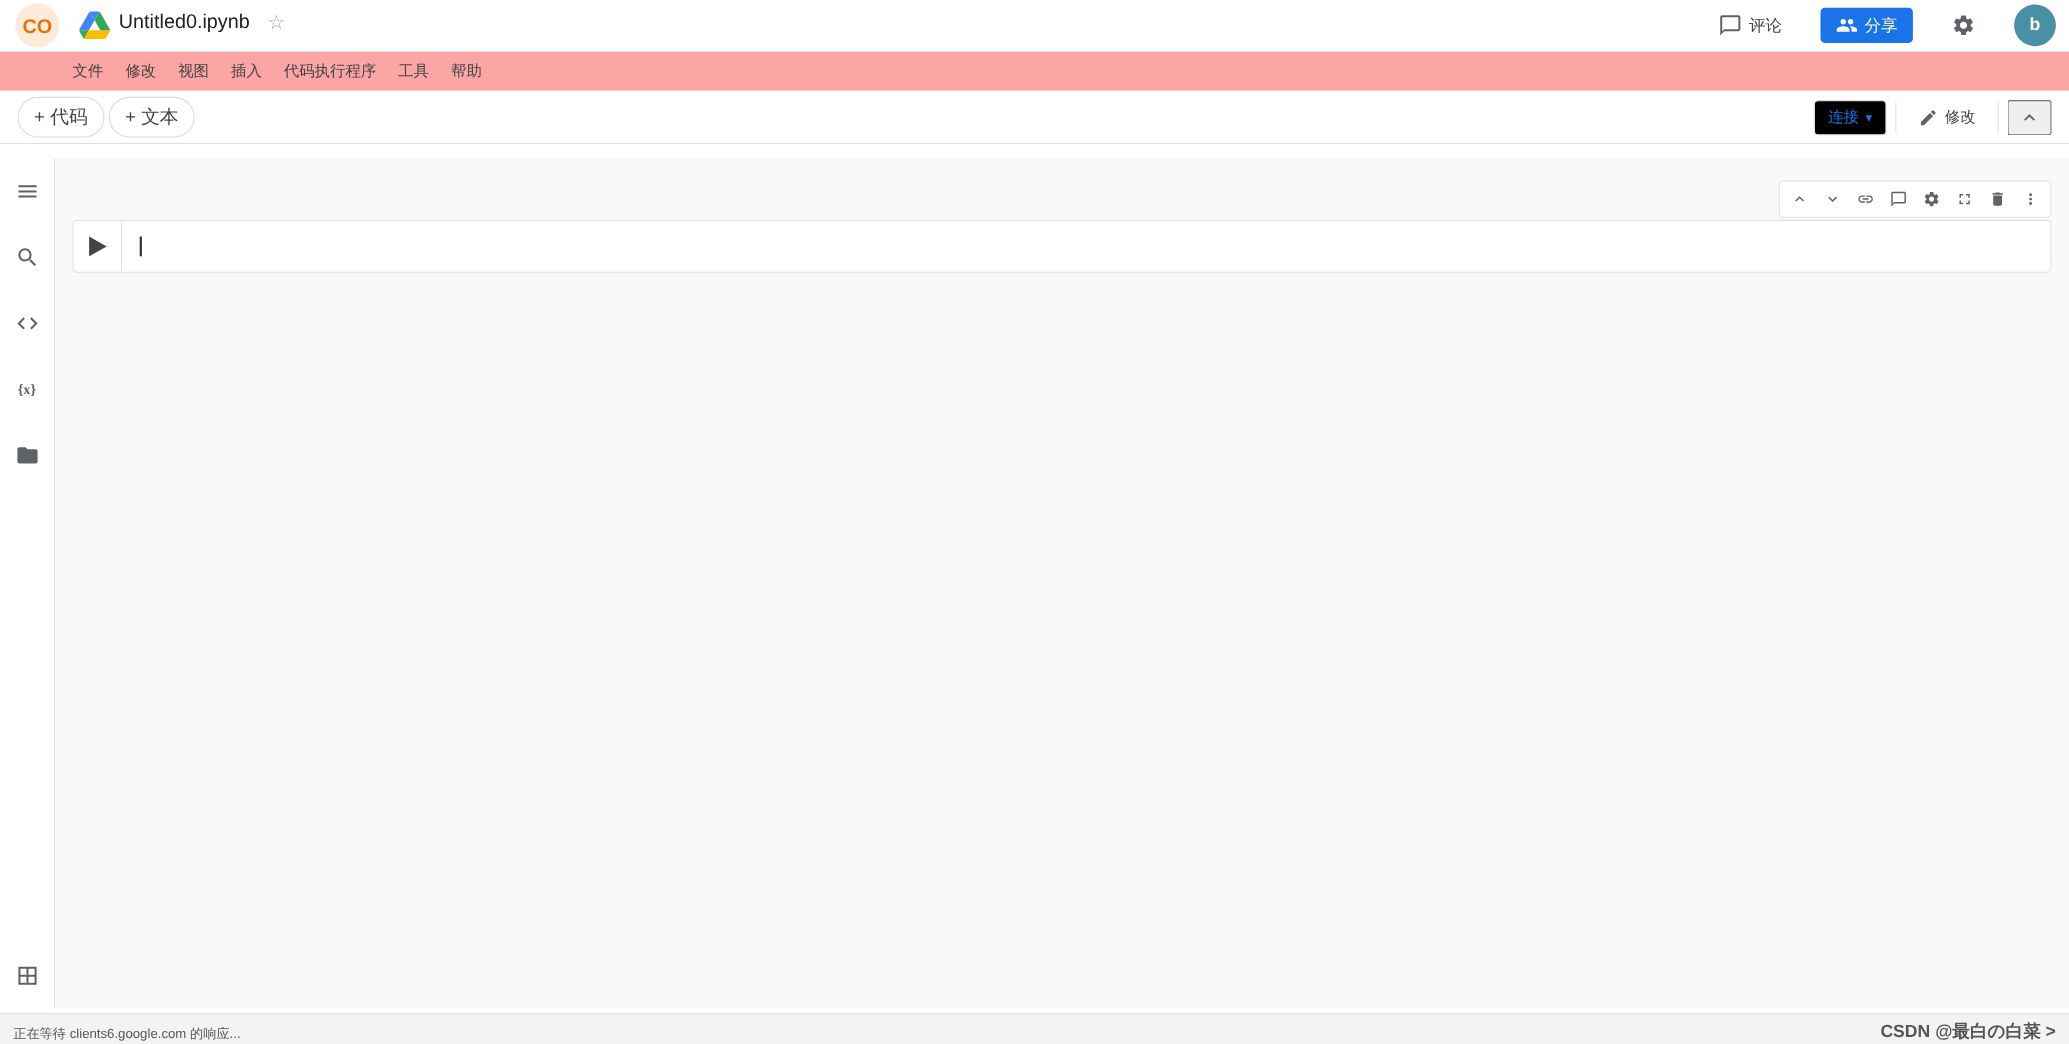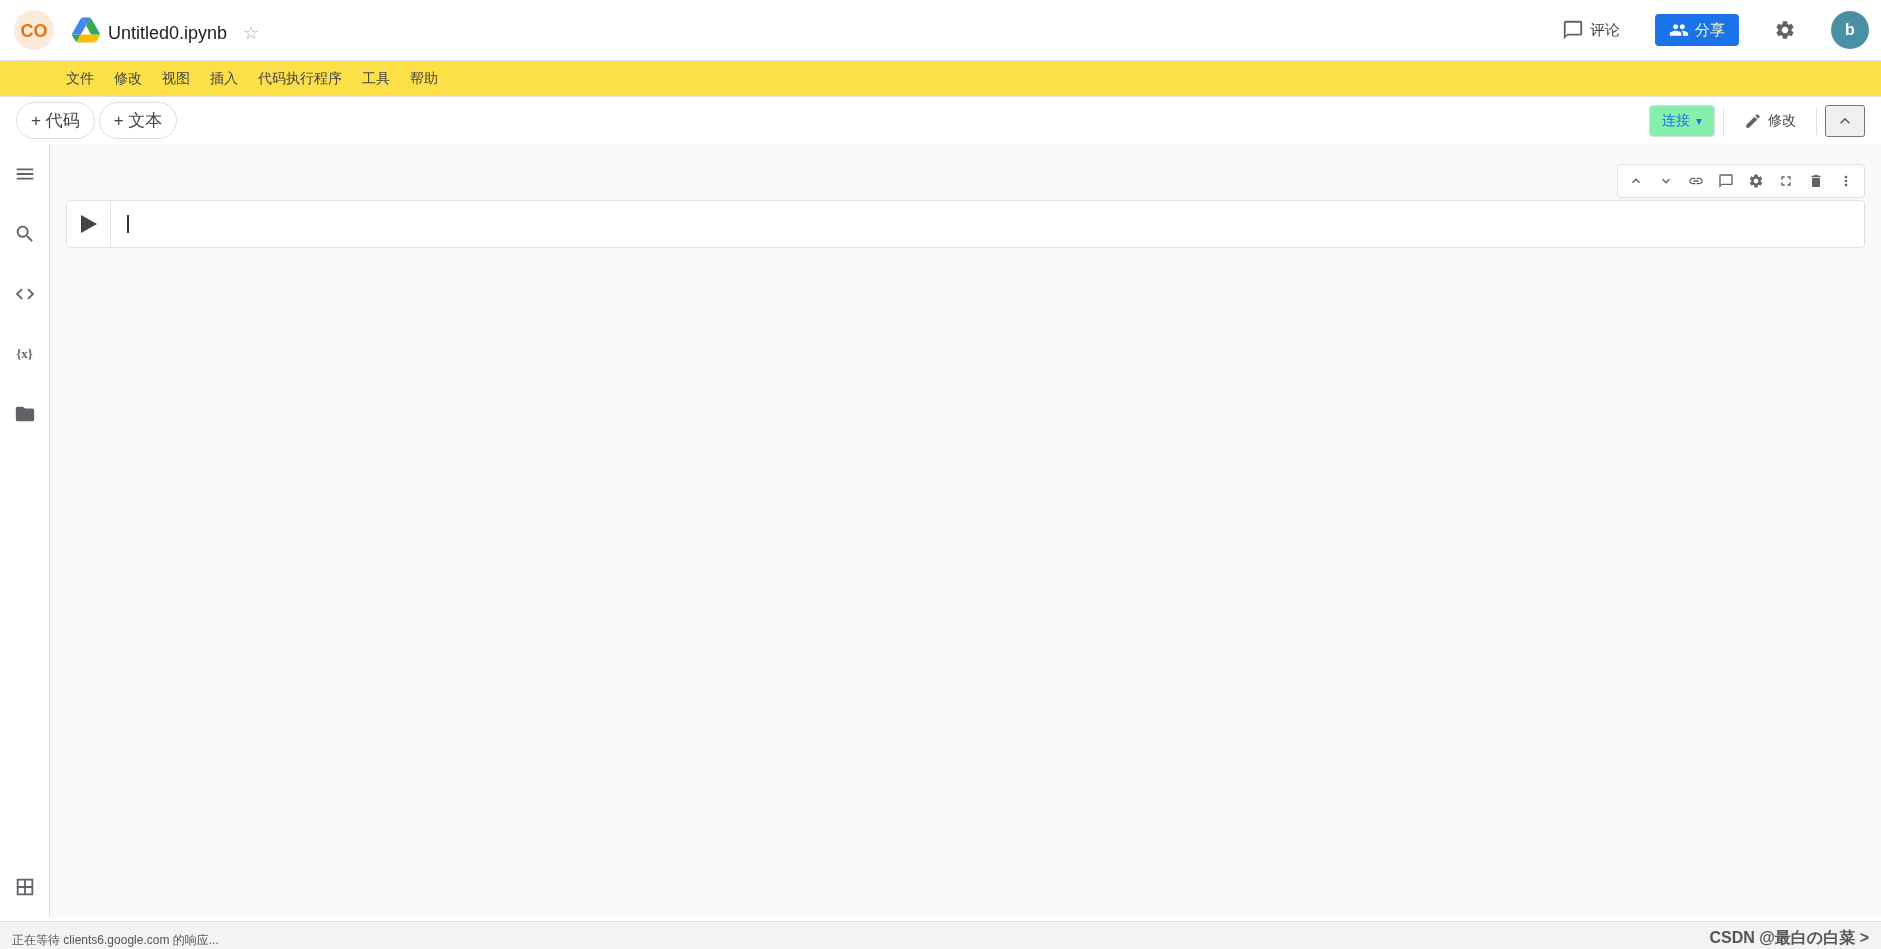--- a/index.html
+++ b/index.html
@@ -2,21 +2,21 @@
 <html><head>
   <meta charset="utf-8">
   <style>
     * { box-sizing: border-box; margin: 0; padding: 0; }
     body { font-family: 'Arial', sans-serif; background: #fff; width: 1881px; height: 949px; overflow: hidden; position: relative; }
 
     
     .header {
       display: flex;
       align-items: center;
-      height: 61px;
+      height: 47px;
       padding: 0 12px;
       background: #fff;
       border-bottom: 1px solid #e0e0e0;
       position: relative;
       z-index: 10;
     }
 
     .logo-area {
       display: flex;
       align-items: center;
@@ -30,21 +30,21 @@
       display: flex;
       align-items: center;
       justify-content: center;
       font-size: 18px;
       font-weight: bold;
       color: #e8710a;
     }
 
     .drive-icon-area {
       display: flex;
-      align-items: flex-end;
+      align-items: flex-start;
       gap: 8px;
     }
 
     .drive-icon {
       width: 28px;
       height: 28px;
     }
 
     .notebook-title {
       font-size: 18px;
@@ -101,21 +101,21 @@
       font-weight: bold;
       cursor: pointer;
     }
 
     
     .menubar {
       display: flex;
       align-items: center;
       height: 36px;
       padding: 0 12px 0 56px;
-      background: #fde047;
+      background: #fca5a5;
       border-bottom: 1px solid #e0e0e0;
     }
 
     .menu-item {
       font-size: 14px;
       color: #444;
       padding: 4px 10px;
       cursor: pointer;
       border-radius: 4px;
     }
@@ -160,21 +160,21 @@
     .connect-btn {
       display: flex;
       align-items: center;
       gap: 6px;
       font-size: 14px;
       color: #1a73e8;
       padding: 6px 12px;
       border-radius: 4px;
       border: 1px solid #dadce0;
       cursor: pointer;
-      background: #86efac;
+      background: #000000;
     }
 
     .edit-btn {
       display: flex;
       align-items: center;
       gap: 6px;
       font-size: 14px;
       color: #444;
       padding: 6px 12px;
       border-radius: 4px;

